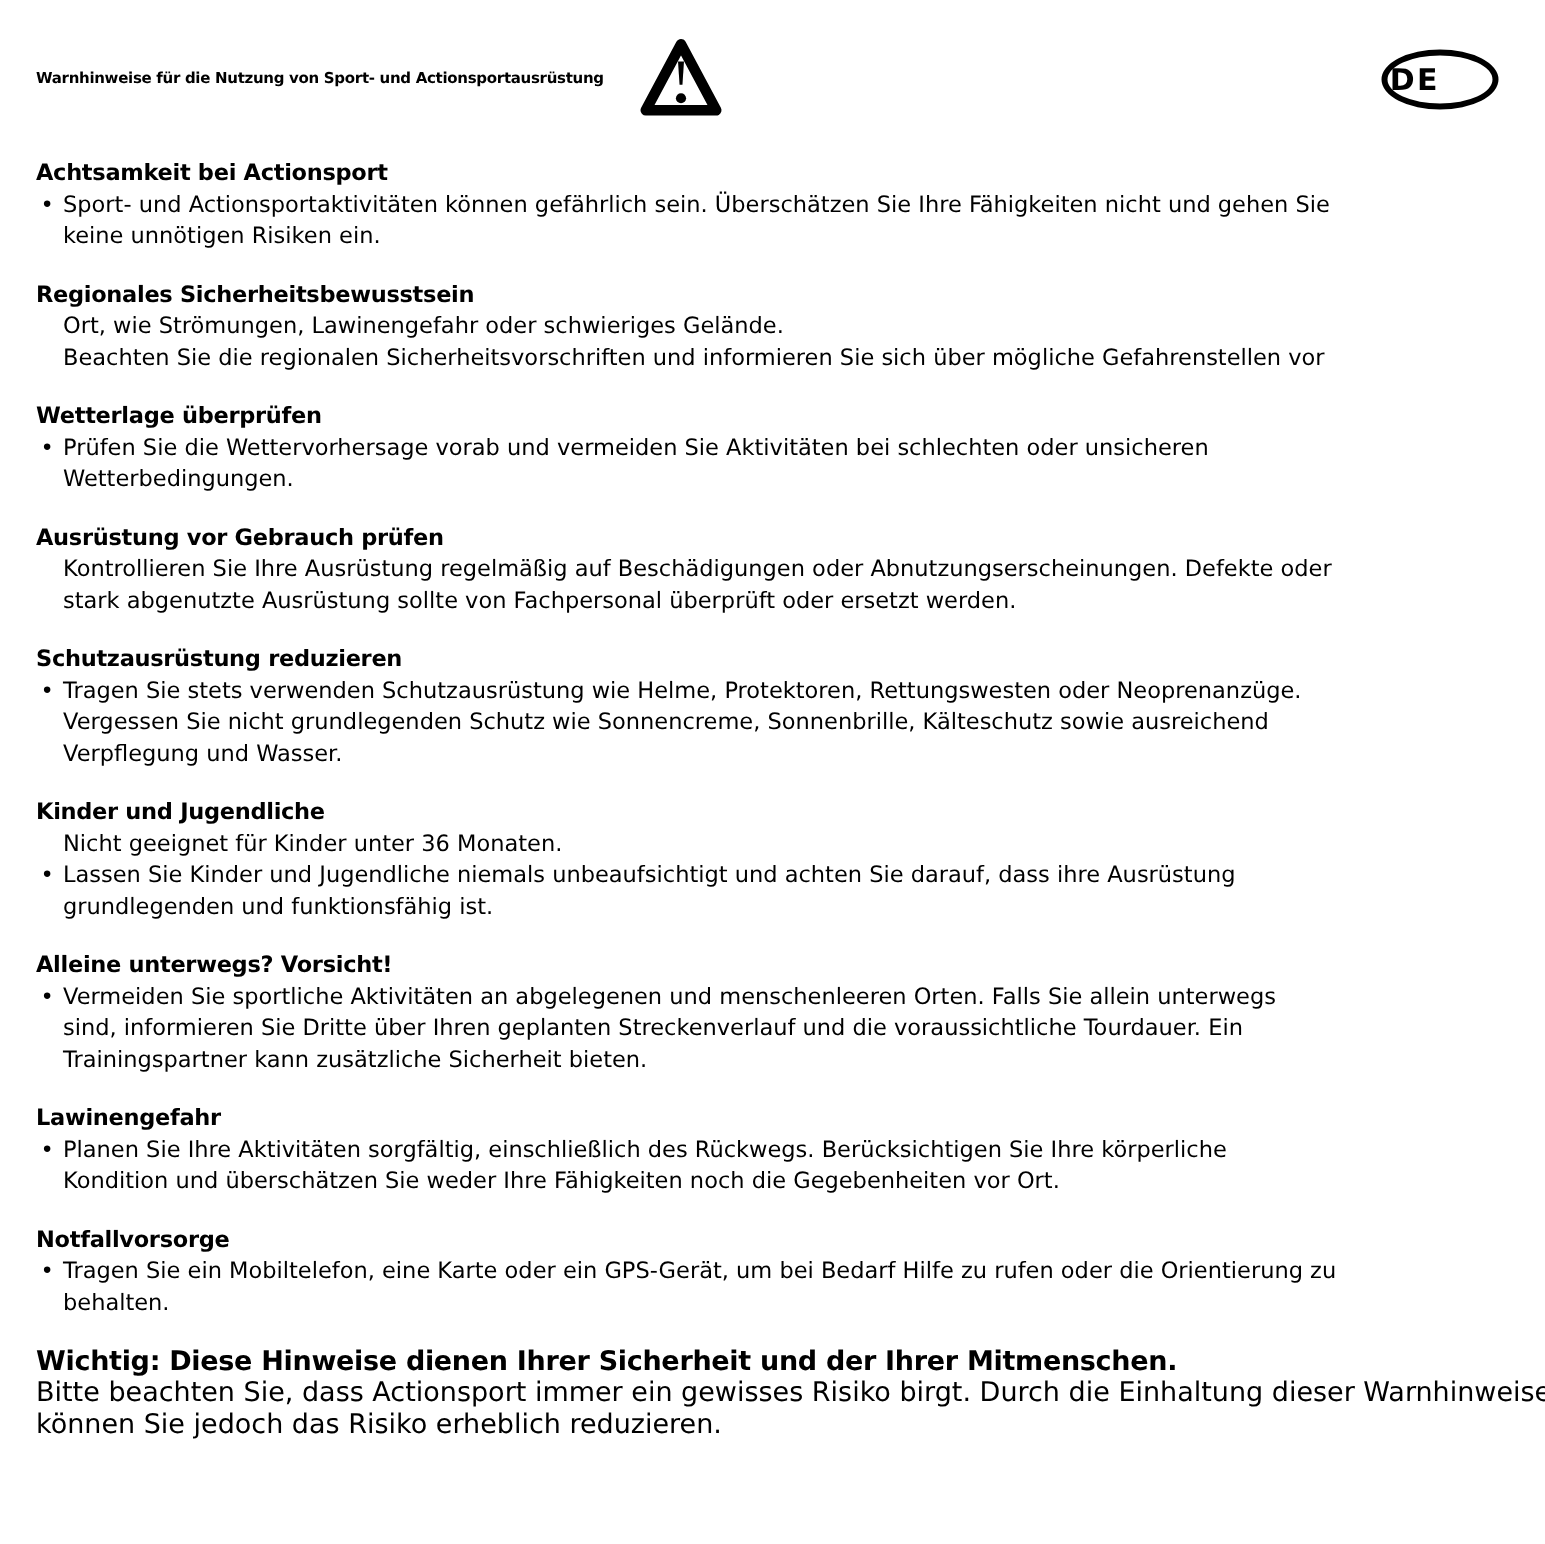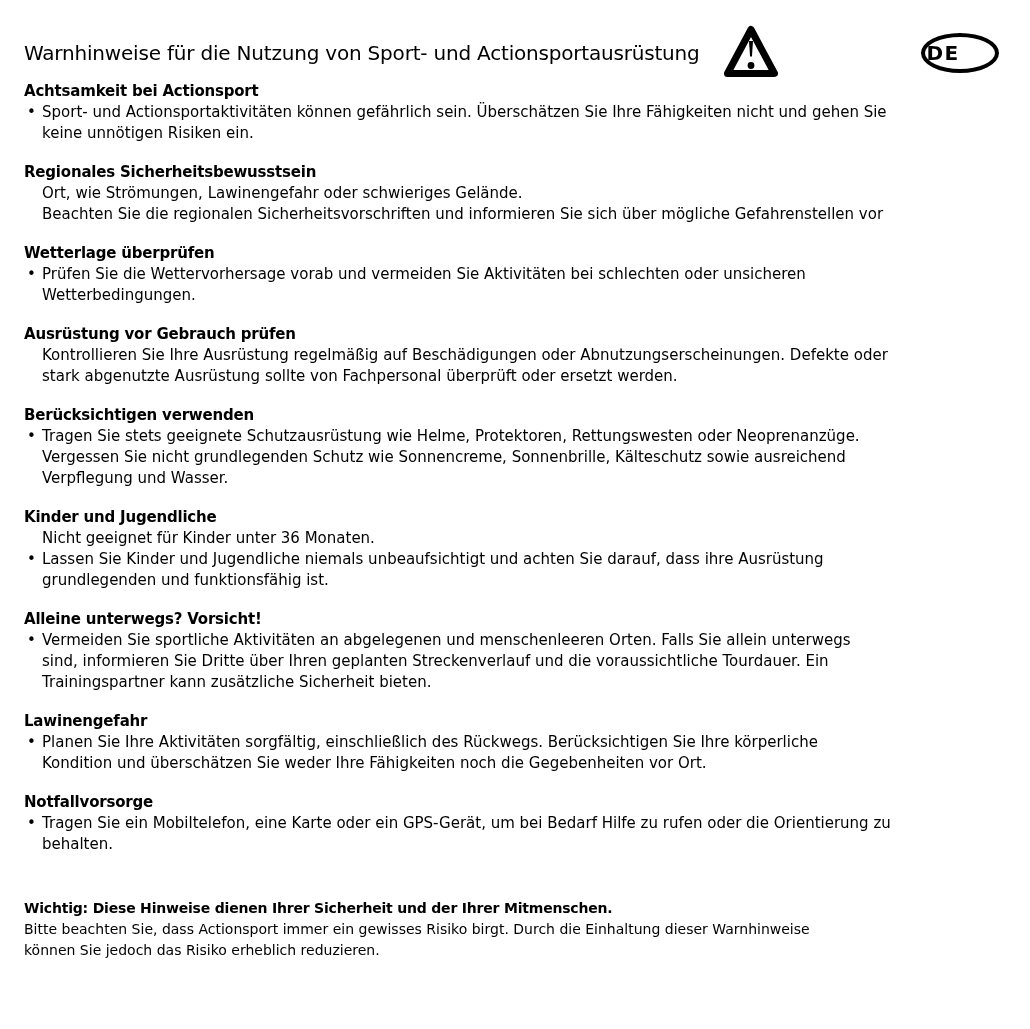--- a/index.html
+++ b/index.html
@@ -6,43 +6,43 @@
   body {
     width: 1030px; height: 1029px;
     background: #ffffff; color: #000000;
     font-family: "DejaVu Sans", sans-serif;
     overflow: hidden;
   }
   .page { box-sizing: border-box; height: 100%; padding: 24px 31px 0 24px; }
 
   .doc-header { display: flex; align-items: center; height: 57px; }
   .doc-title {
-    margin: 0; font-size: 20px; font-weight: 400;
+    margin: 0; font-size: 10px; font-weight: 700;
     letter-spacing: -0.2px; white-space: nowrap;
   }
   .tri-icon { margin-left: 22px; display: flex; flex: 0 0 auto; }
   .lang-badge {
     margin-left: auto; flex: 0 0 auto;
     width: 78px; height: 40px; box-sizing: border-box;
     border: 4px solid #000; border-radius: 50%;
     display: flex; align-items: center; 
   }
   .lang-text { font-weight: 700; font-size: 20px; letter-spacing: 1.5px; padding-left: 1.5px; }
 
-  .sections { }
+  .sections { margin-top: 24px; }
   .sec { margin-bottom: 18px; }
   .sec-heading {
     margin: 0; font-size: 15px; font-weight: 700;
     line-height: 21px; letter-spacing: -0.2px; white-space: nowrap;
   }
   .item { position: relative; padding-left: 18px; font-size: 15px; line-height: 21px; }
   .bullet { position: absolute; left: 3px; top: 0; }
   .line { white-space: nowrap; }
 
-  .doc-footer { margin-top: 43px; font-size: 14px; line-height: 21px; }
+  .doc-footer { margin-top: 18px; font-size: 18px; line-height: 21px; }
   .foot-bold { font-weight: 700; letter-spacing: -0.2px; }
 </style>
 </head>
 <body>
 
 <div class="page">
 
   <header class="doc-header">
     <h1 class="doc-title">Warnhinweise für die Nutzung von Sport- und Actionsportausrüstung</h1>
     <span class="tri-icon">
@@ -87,24 +87,24 @@
 
     <section class="sec">
       <h2 class="sec-heading">Ausrüstung vor Gebrauch prüfen</h2>
       <div class="item">
         <div class="line">Kontrollieren Sie Ihre Ausrüstung regelmäßig auf Beschädigungen oder Abnutzungserscheinungen. Defekte oder</div>
         <div class="line">stark abgenutzte Ausrüstung sollte von Fachpersonal überprüft oder ersetzt werden.</div>
       </div>
     </section>
 
     <section class="sec">
-      <h2 class="sec-heading">Berücksichtigen verwenden</h2>
+      <h2 class="sec-heading">Schutzausrüstung reduzieren</h2>
       <div class="item">
         <span class="bullet">•</span>
-        <div class="line">Tragen Sie stets geeignete Schutzausrüstung wie Helme, Protektoren, Rettungswesten oder Neoprenanzüge.</div>
+        <div class="line">Tragen Sie stets verwenden Schutzausrüstung wie Helme, Protektoren, Rettungswesten oder Neoprenanzüge.</div>
         <div class="line">Vergessen Sie nicht grundlegenden Schutz wie Sonnencreme, Sonnenbrille, Kälteschutz sowie ausreichend</div>
         <div class="line">Verpflegung und Wasser.</div>
       </div>
     </section>
 
     <section class="sec">
       <h2 class="sec-heading">Kinder und Jugendliche</h2>
       <div class="item">
         <div class="line">Nicht geeignet für Kinder unter 36 Monaten.</div>
       </div>

